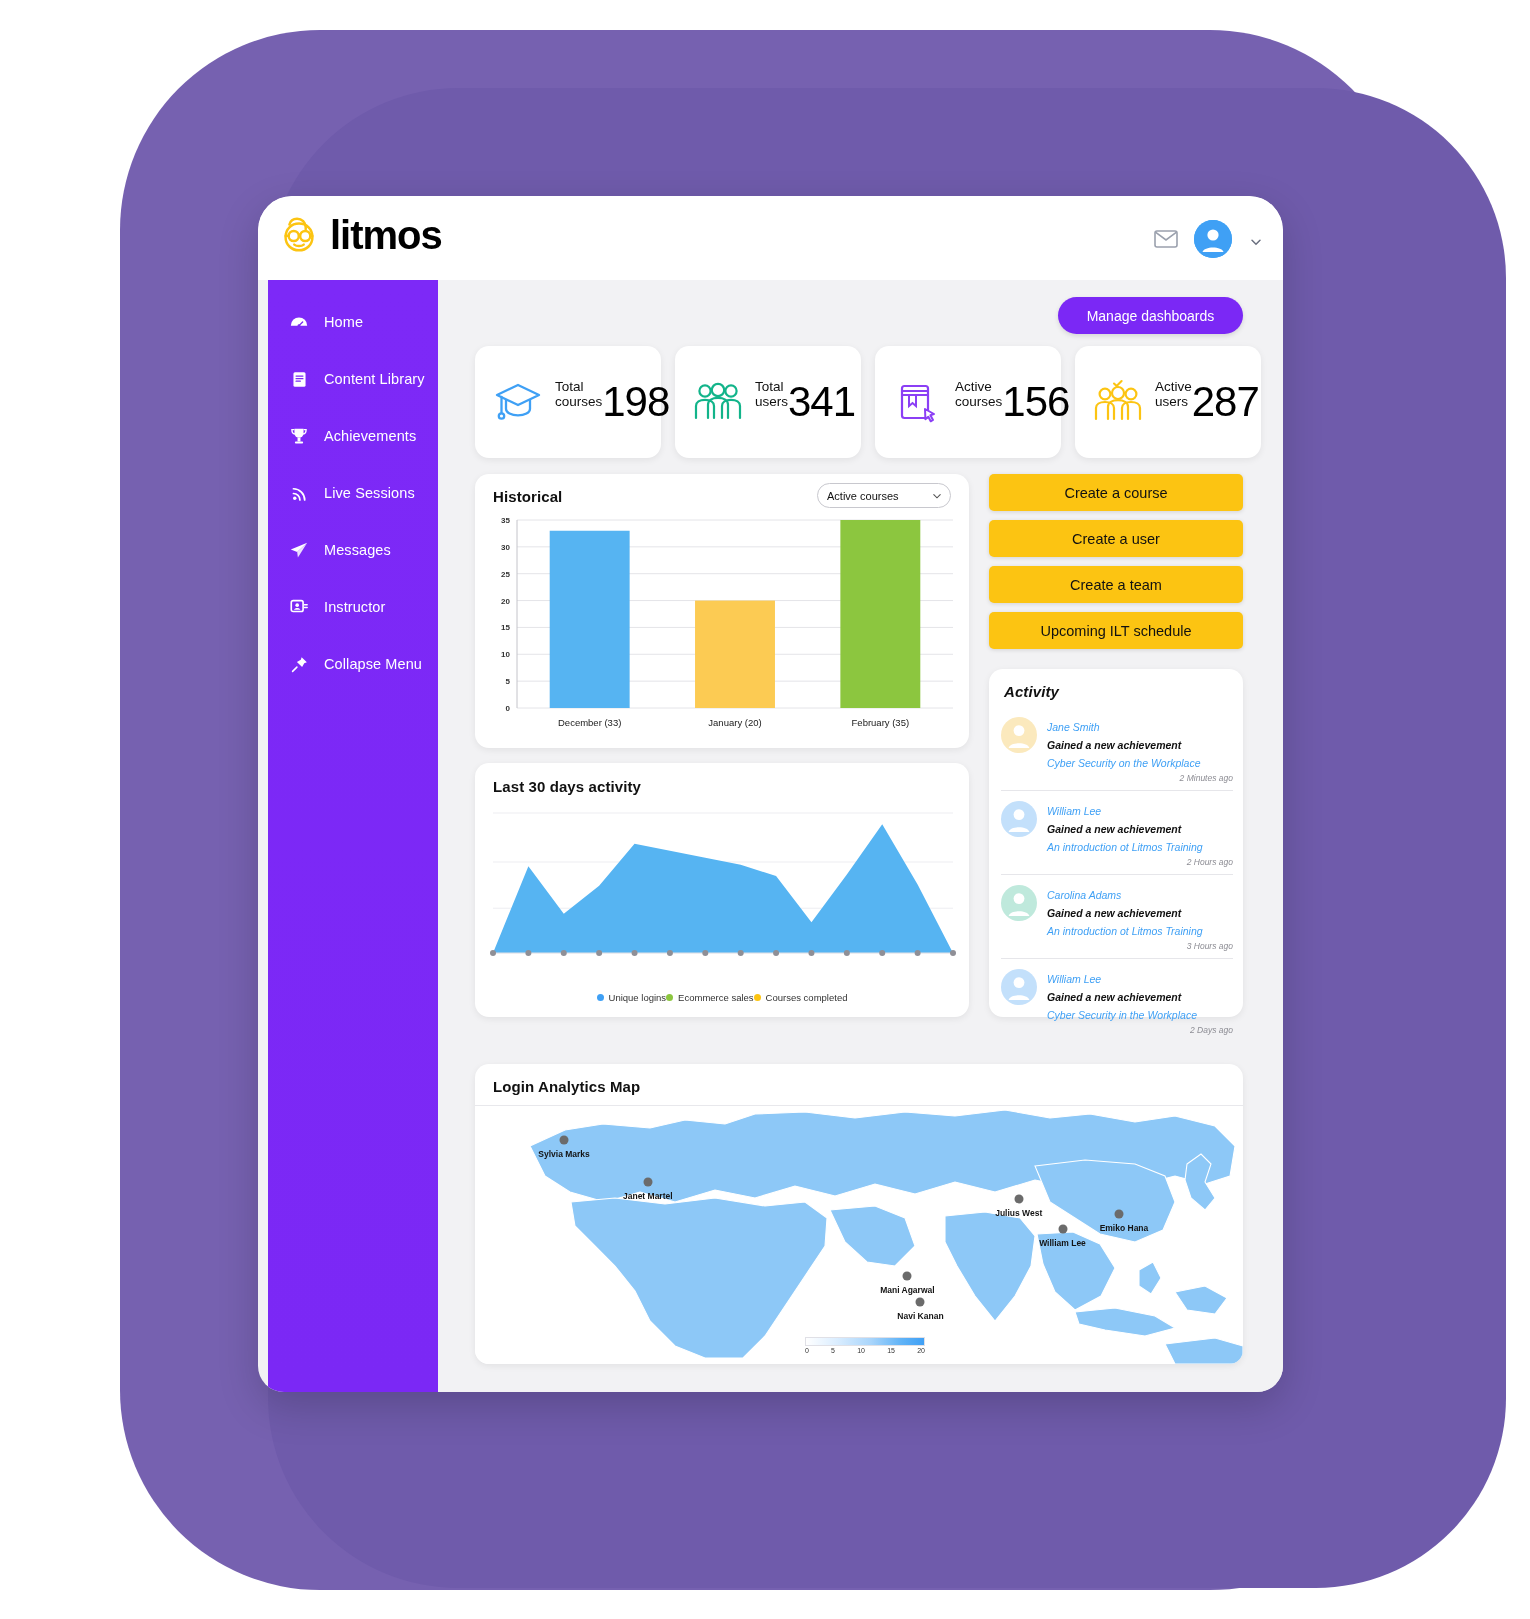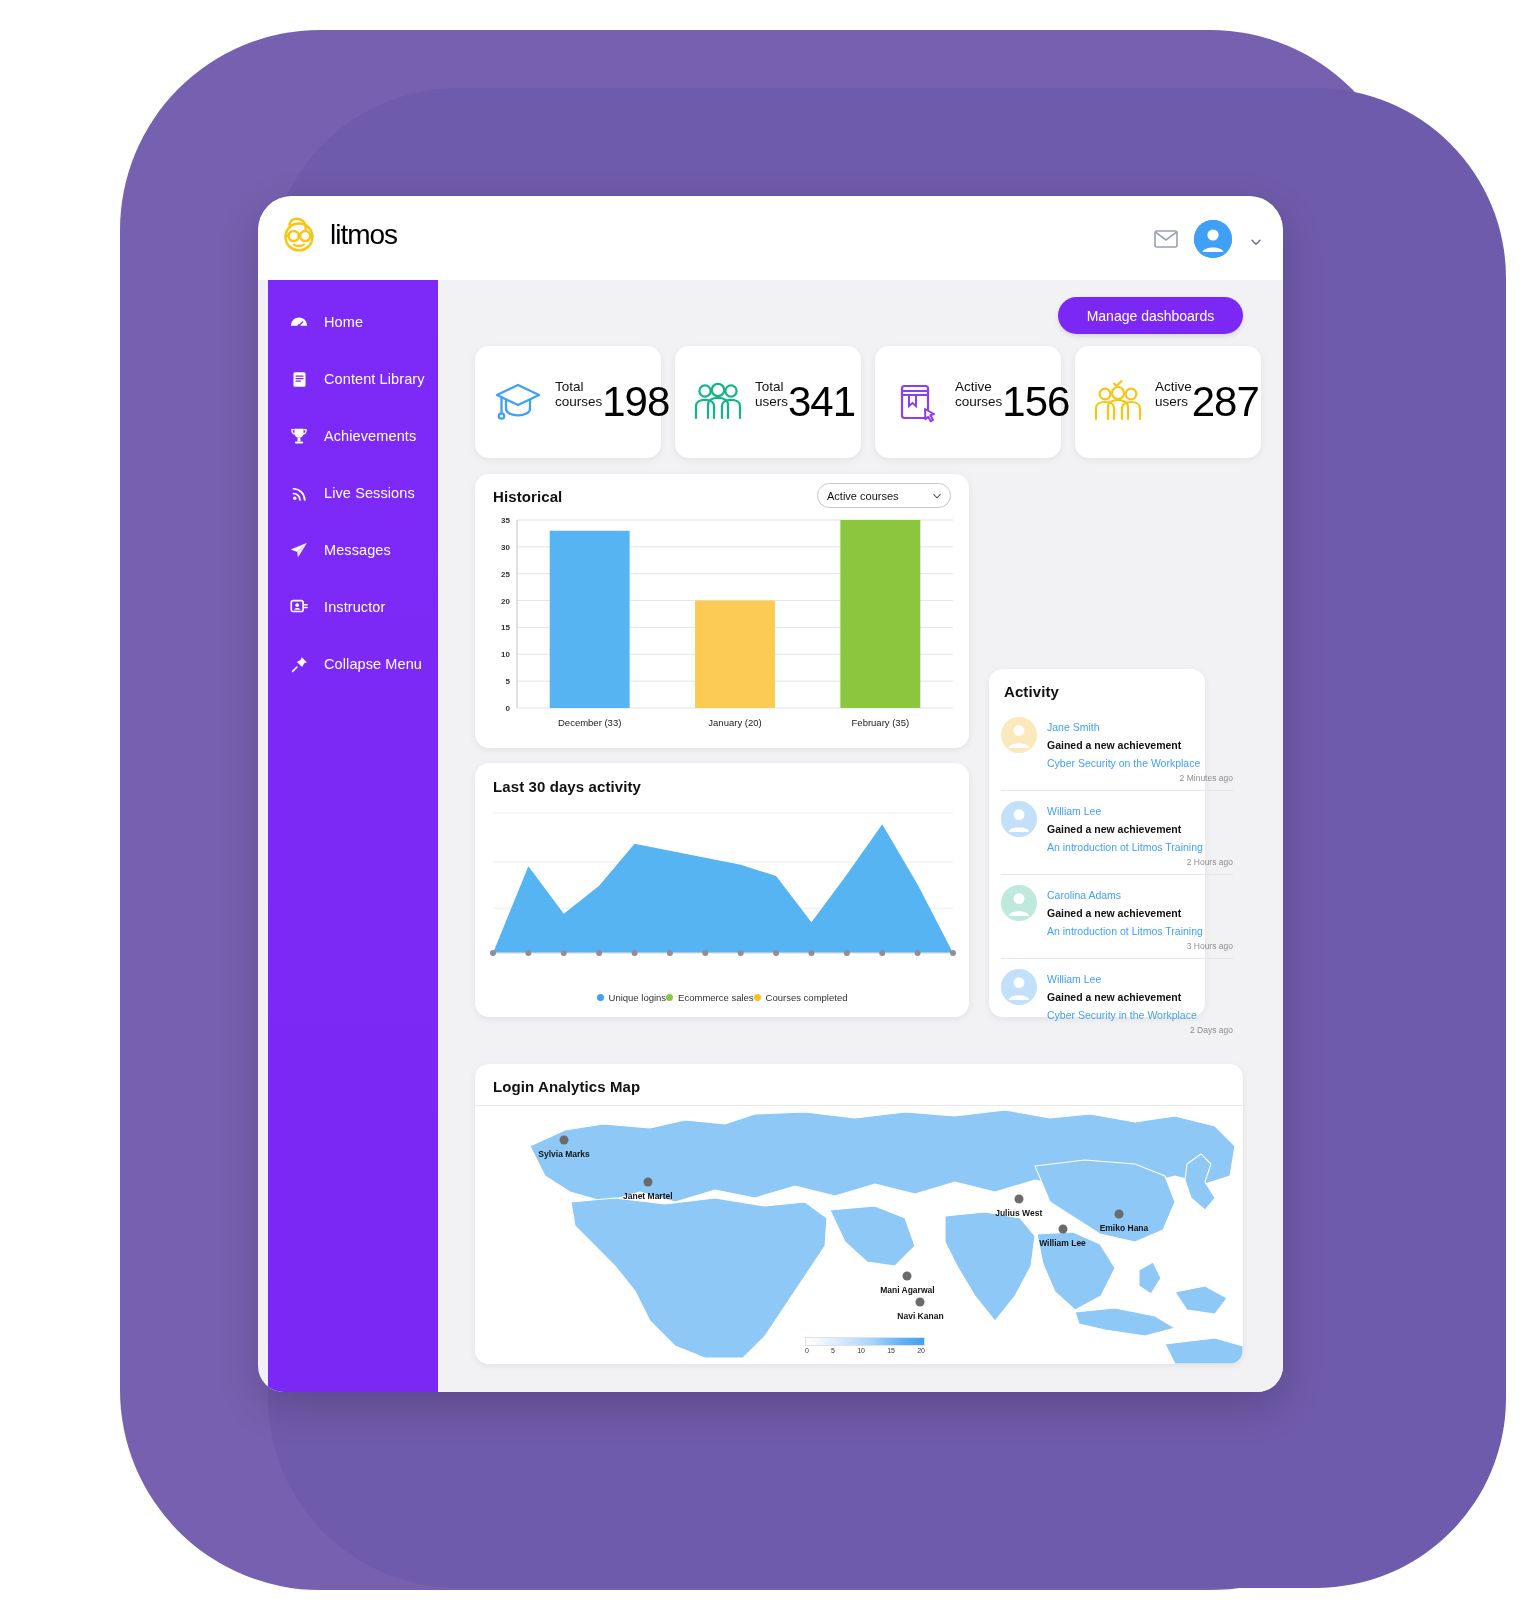--- a/index.html
+++ b/index.html
@@ -43,21 +43,21 @@
     width: 1025px; height: 84px;
     background: #ffffff;
     border-radius: 34px 34px 0 0;
   }
   .logo-wrap {
     position: absolute; left: 18px; top: 16px;
     display: flex; align-items: center; gap: 8px;
   }
   .logo-mark { width: 46px; height: 46px; }
   .logo-text {
-    font-size: 28px; font-weight: 400; letter-spacing: -1px;
+    font-size: 40px; font-weight: 700; letter-spacing: -1px;
     color: #000; line-height: 1;
     font-family: "Liberation Sans", sans-serif;
   }
   .topbar-right {
     position: absolute; right: 22px; top: 24px;
     display: flex; align-items: center; gap: 16px;
   }
   .mail-icon { width: 24px; height: 18px; }
   .avatar-top { width: 38px; height: 38px; border-radius: 50%;
     background: #3fa9f5; display: flex; align-items: center; justify-content: center; }
@@ -150,21 +150,21 @@
   .action-btn {
     width: 254px; height: 37px;
     background: #fcc412; border: none; border-radius: 5px;
     font-size: 14.5px; color: #111;
     font-family: "Liberation Sans", sans-serif;
     margin-bottom: 9px; cursor: pointer;
     box-shadow: 0 1px 4px rgba(0,0,0,0.13);
   }
 
   
-  #activity-card { left: 551px; top: 389px; width: 216px; height: 348px; }
+  #activity-card { left: 551px; top: 389px; width: 254px; height: 348px; font-style: italic; }
   .activity-title { position: absolute; left: 15px; top: 14px; }
   .activity-list { position: absolute; left: 12px; top: 38px; width: 232px; }
   .activity-item {
     display: flex; padding: 10px 0 7px 0;
     border-bottom: 1px solid #e6e6ea;
   }
   .activity-item:last-child { border-bottom: none; }
   .act-avatar { width: 36px; height: 36px; border-radius: 50%; flex:0 0 36px; margin-right: 10px;
     display:flex;align-items:center;justify-content:center;}
   .act-body { flex: 1; min-width: 0; }
@@ -437,20 +437,26 @@
           <line x1="42" y1="8" x2="42" y2="196" stroke="#c4c4ca" stroke-width="1"></line>
           <rect x="74.69999999999999" y="18.742857142857133" width="79.93333333333335" height="177.25714285714287" fill="#56b4f2"></rect>
           <text x="114.66666666666667" y="214" text-anchor="middle" class="cat-label">December (33)</text>
           <rect x="220.03333333333333" y="88.57142857142858" width="79.93333333333335" height="107.42857142857142" fill="#fccb53"></rect>
           <text x="260" y="214" text-anchor="middle" class="cat-label">January (20)</text>
           <rect x="365.3666666666667" y="8" width="79.93333333333335" height="188" fill="#8cc63f"></rect>
           <text x="405.33333333333337" y="214" text-anchor="middle" class="cat-label">February (35)</text>
         </svg>
     </div>
 
+    <div class="action-col">
+      <button class="action-btn">Create a course</button>
+      <button class="action-btn">Create a user</button>
+      <button class="action-btn">Create a team</button>
+      <button class="action-btn">Upcoming ILT schedule</button>
+    </div>
 
     <div class="card" id="activity-card">
       <div class="card-title activity-title">Activity</div>
       <div class="activity-list" id="activity-list">
           <div class="activity-item">
             <span class="act-avatar" style="background:#fbe9bd">
               <svg viewBox="0 0 36 36" width="36" height="36">
                 <circle cx="18" cy="13.6" r="5.4" fill="#ffffff"></circle>
                 <path d="M7.6 31c1.6-6.4 19.2-6.4 20.8 0z" fill="#ffffff"></path>
               </svg>

